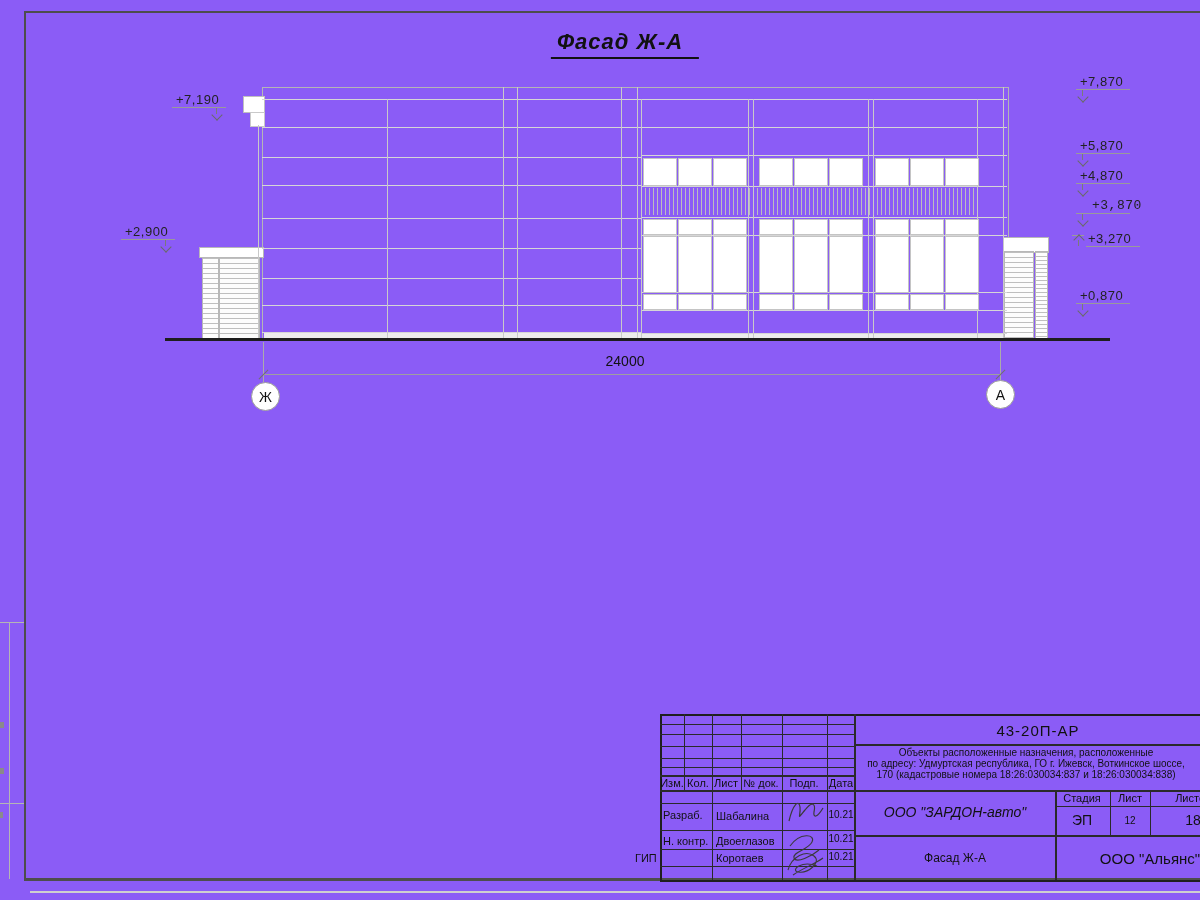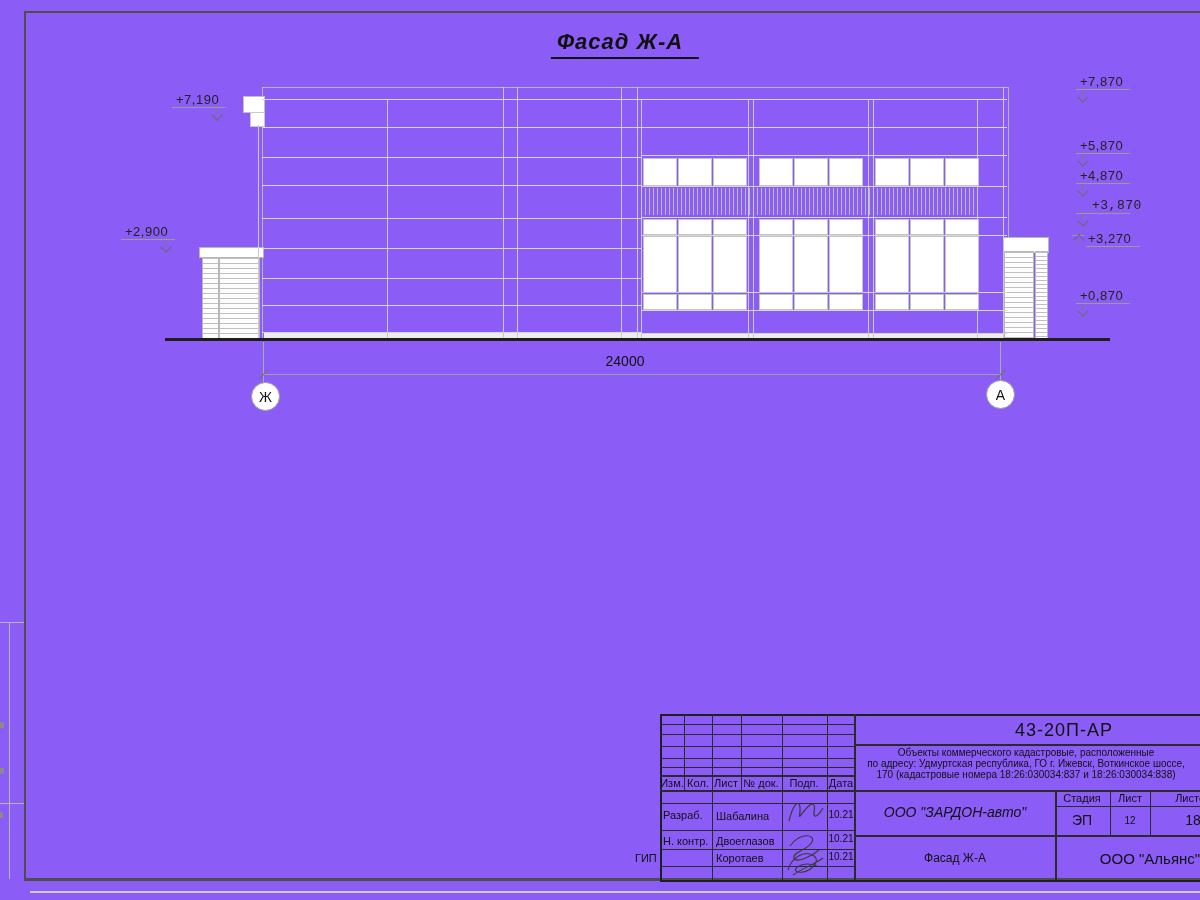--- a/index.html
+++ b/index.html
@@ -212,22 +212,22 @@
     </svg>
 
     <div class="tb-line" style="left:856px;top:744px;width:387px;height:2px;"></div>
     <div class="tb-line" style="left:856px;top:790px;width:387px;height:2px;"></div>
     <div class="tb-line" style="left:1055px;top:806px;width:188px;height:1px;"></div>
     <div class="tb-line" style="left:856px;top:835px;width:387px;height:2px;"></div>
     <div class="tb-line" style="left:1055px;top:790px;width:2px;height:90px;"></div>
     <div class="tb-line" style="left:1110px;top:790px;width:1px;height:45px;"></div>
     <div class="tb-line" style="left:1150px;top:790px;width:1px;height:45px;"></div>
 
-    <div class="tc" style="left:1064px;top:730px;font-size:18px;letter-spacing:1px;">43-20П-АР</div>
-    <div class="tc small" style="left:1026px;top:752px;">Объекты коммерческого кадастровые, расположенные</div>
+    <div class="tc" style="left:1038px;top:730px;font-size:15px;letter-spacing:1px;">43-20П-АР</div>
+    <div class="tc small" style="left:1026px;top:752px;">Объекты расположенные назначения, расположенные</div>
     <div class="tc small" style="left:1026px;top:763px;">по адресу: Удмуртская республика, ГО г. Ижевск, Воткинское шоссе,</div>
     <div class="tc small" style="left:1026px;top:774px;">170 (кадастровые номера 18:26:030034:837 и 18:26:030034:838)</div>
     <div class="tc" style="left:955px;top:812px;font-size:14px;font-style:italic;">ООО "ЗАРДОН-авто"</div>
     <div class="tc" style="left:955px;top:858px;font-size:12px;">Фасад Ж-А</div>
     <div class="tc" style="left:1150px;top:858px;font-size:15px;">ООО "Альянс"</div>
     <div class="tc tb-text" style="left:1082px;top:798px;">Стадия</div>
     <div class="tc tb-text" style="left:1130px;top:798px;">Лист</div>
     <div class="tc tb-text" style="left:1193px;top:798px;">Листов</div>
     <div class="tc" style="left:1082px;top:820px;font-size:14px;">ЭП</div>
     <div class="tc" style="left:1130px;top:820px;font-size:10px;">12</div>

